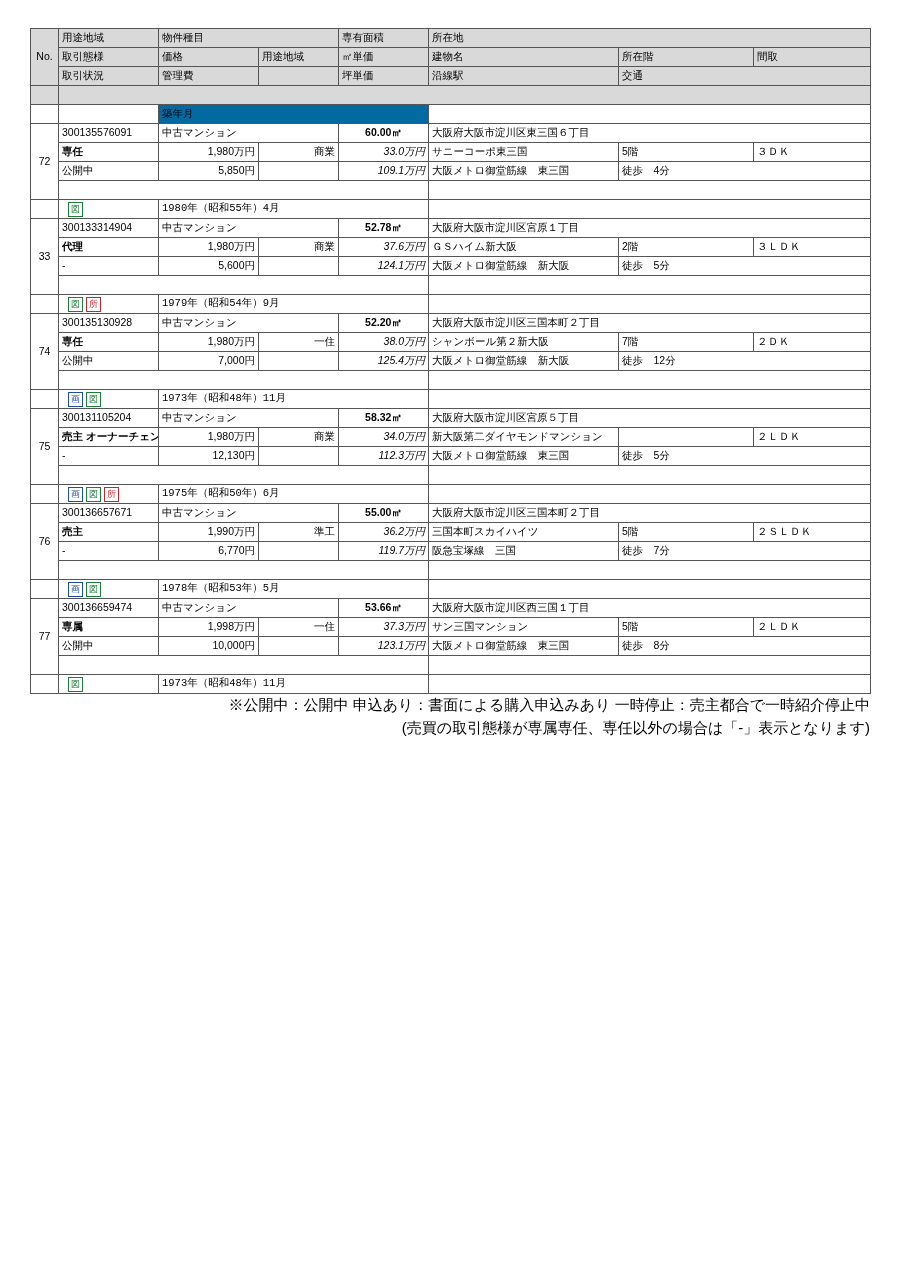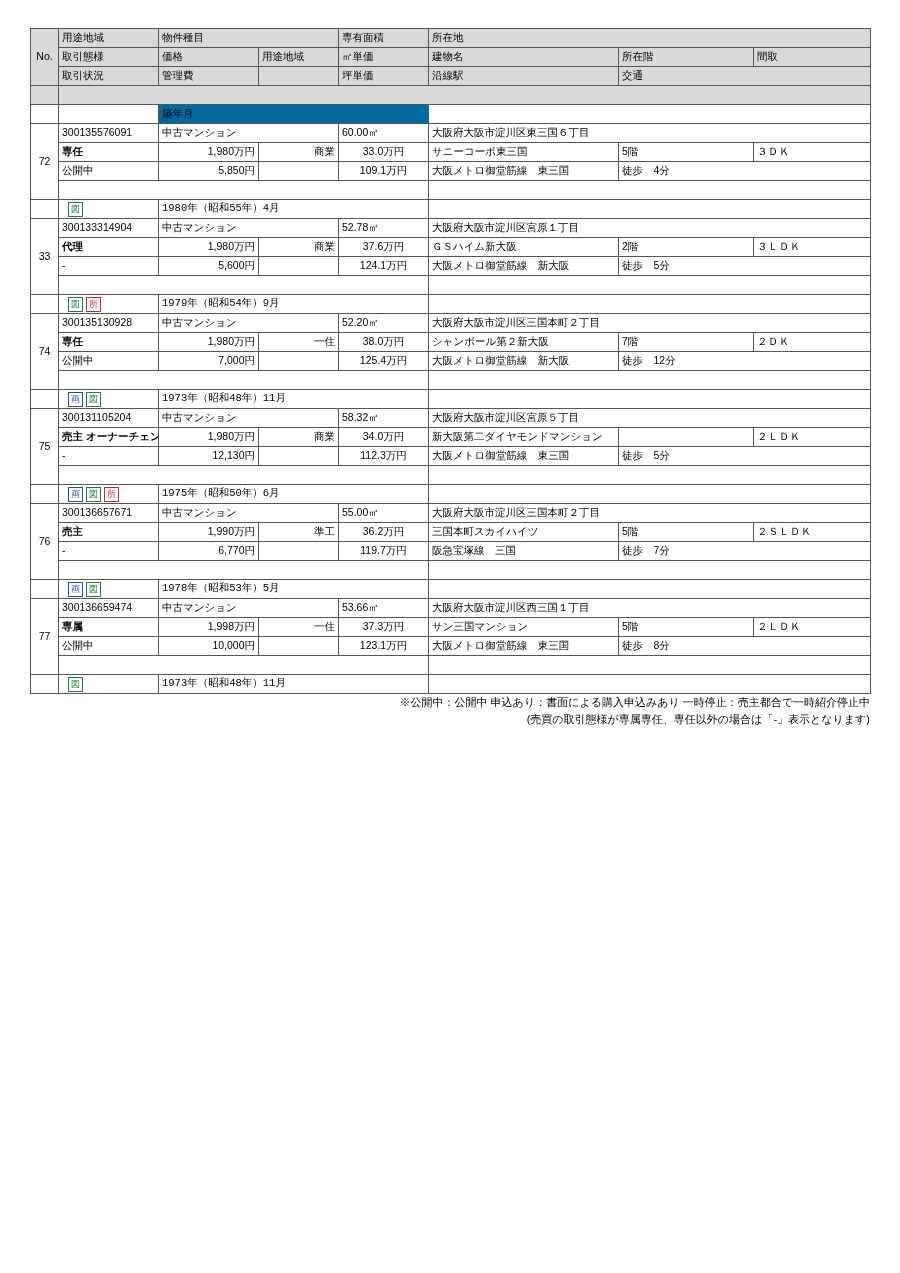--- a/index.html
+++ b/index.html
@@ -65,23 +65,23 @@
   .no-cell {
     text-align: center;
     vertical-align: middle;
     font-size: 11px;
   }
   .r { text-align: right; }
   .b { font-weight: bold; margin-top: 8px; }
   .small { font-size: 9.5px; }
 
   .price { font-weight: normal; text-align: right; font-size: 11px; }
-  .unit-price { text-align: center; font-size: 10px; }
+  .unit-price { text-align: right; font-style: italic; font-size: 10px; }
   .kanri { text-align: right; font-size: 10.5px; }
-  .area { text-align: left; font-weight: normal; font-size: 11px; }
+  .area { text-align: center; font-weight: bold; font-size: 11px; }
 
   .spacer-row td { height: 13px; border-top: 0.7px solid #555; }
   .icon-row td { height: 19px; }
 
   .icons {
     display: flex;
     gap: 3px;
     align-items: center;
     padding-left: 6px;
   }
@@ -104,21 +104,21 @@
 
   .madori { font-size: 10.5px; letter-spacing: 0.5px; }
   .two-line { white-space: normal; line-height: 1.1; font-size: 10px; }
 
   .footnotes {
     position: absolute;
     left: 30px;
     top: 694px;
     width: 840px;
     text-align: right;
-    font-size: 11px;
+    font-size: 15px;
     line-height: 1.5;
   }
   .footnotes div { white-space: nowrap; }
 </style>
 </head>
 <body>
 
 <div class="page">
   <div class="sheet">
     <table class="listing">

